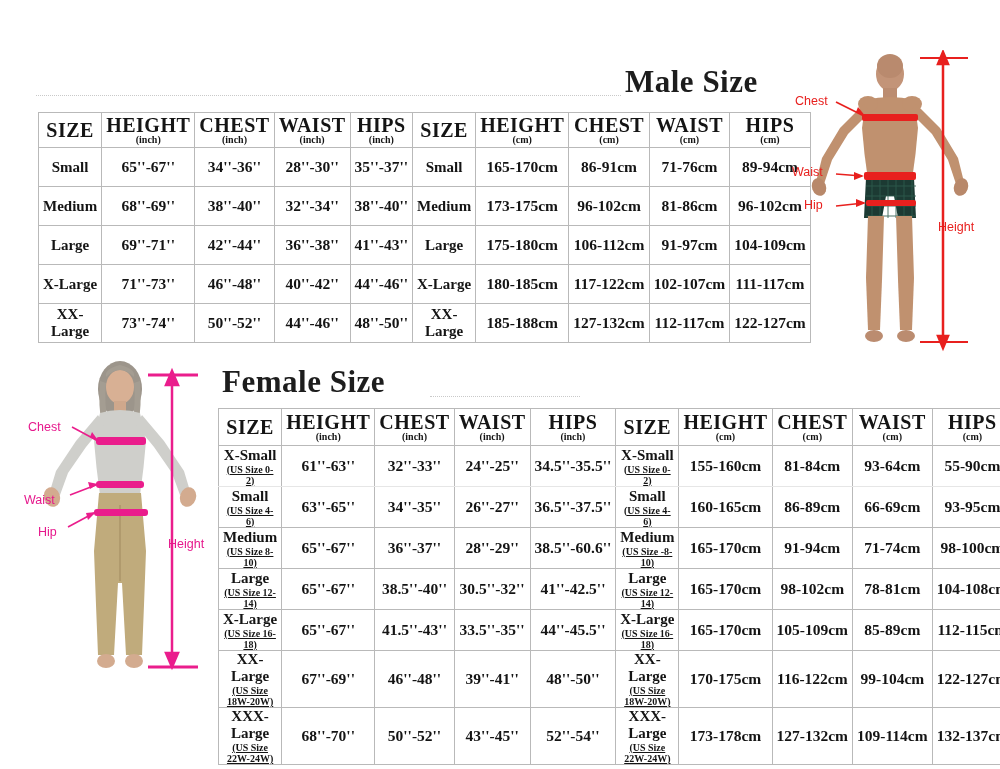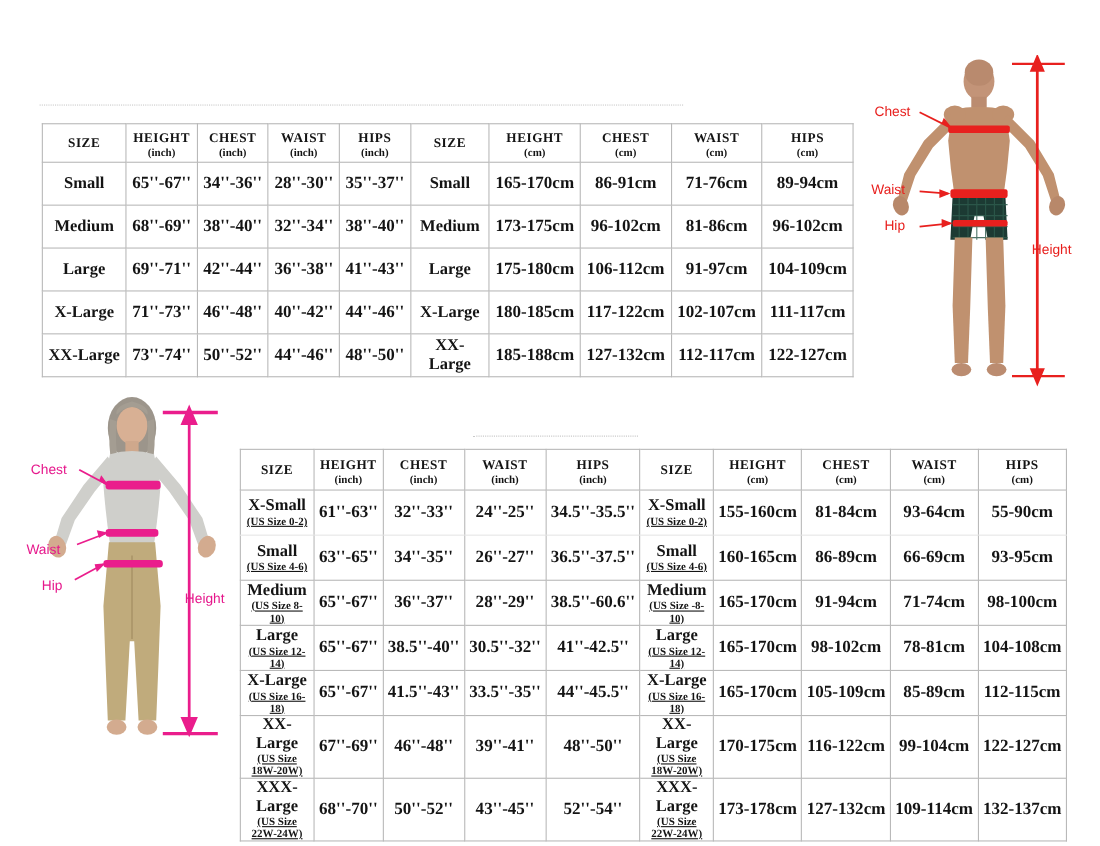--- a/index.html
+++ b/index.html
@@ -58,21 +58,21 @@
     font-weight: bold;
     color: #141414;
     padding: 0 4px;
     background: #ffffff;
   }
   table.size-table th {
     font-weight: bold;
   }
   .hdr-main {
     display: block;
-    font-size: 12px;
+    font-size: 20px;
     line-height: 18px;
     letter-spacing: 0.5px;
   }
   .hdr-unit {
     display: block;
     font-size: 10px;
     line-height: 11px;
     font-weight: bold;
   }
   .cell-size {
@@ -136,20 +136,21 @@
   .male-accent { color: #e8201e; }
   .female-accent { color: #e6188c; }
 </style>
 </head>
 <body>
 
 <div class="canvas">
 
   <div class="dotted-rule" id="rule-male"></div>
 
+  <div class="section-title" id="male-title">Male Size</div>
 
   <table class="size-table" id="male-table">
     <colgroup>
       <col class="c-size">
         <col class="c-val-in">
         <col class="c-val-in">
         <col class="c-val-in">
         <col class="c-val-in">
       <col class="c-size2">
         <col class="c-val-cm">
@@ -328,20 +329,21 @@
       </g>
     </svg>
     <div class="fig-label male-accent" style="left:-5px; top:44px;">Chest</div>
     <div class="fig-label male-accent" style="left:-8px; top:115px;">Waist</div>
     <div class="fig-label male-accent" style="left:4px; top:148px;">Hip</div>
     <div class="fig-label male-accent" style="left:138px; top:170px;">Height</div>
   </div>
 
   <div class="dotted-rule" id="rule-female"></div>
 
+  <div class="section-title" id="female-title">Female Size</div>
 
   <table class="size-table" id="female-table">
     <colgroup>
       <col class="fc-size">
         <col class="fc-val-in">
         <col class="fc-val-in">
         <col class="fc-val-in">
         <col class="fc-hips-in">
       <col class="fc-size2">
         <col class="fc-val-cm">

